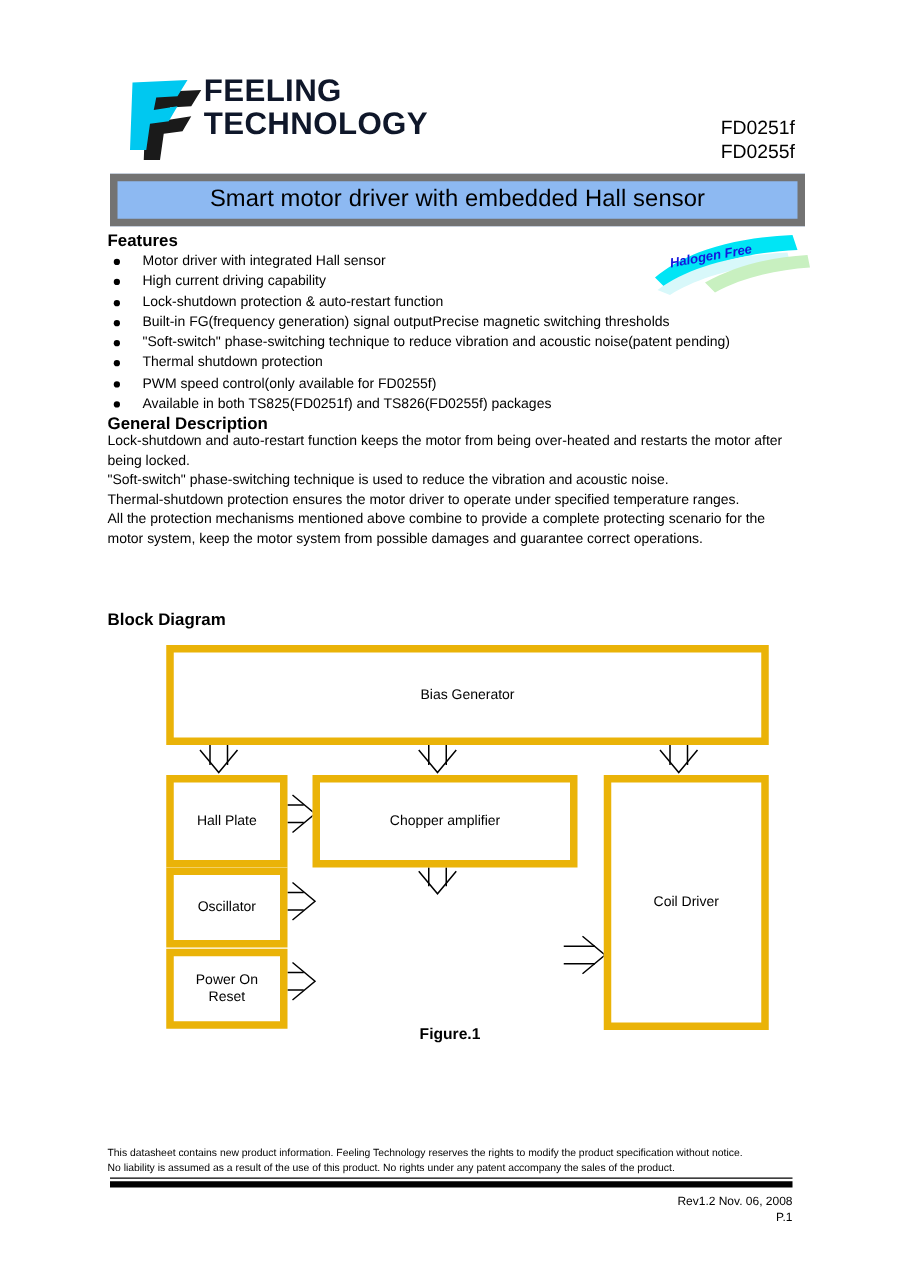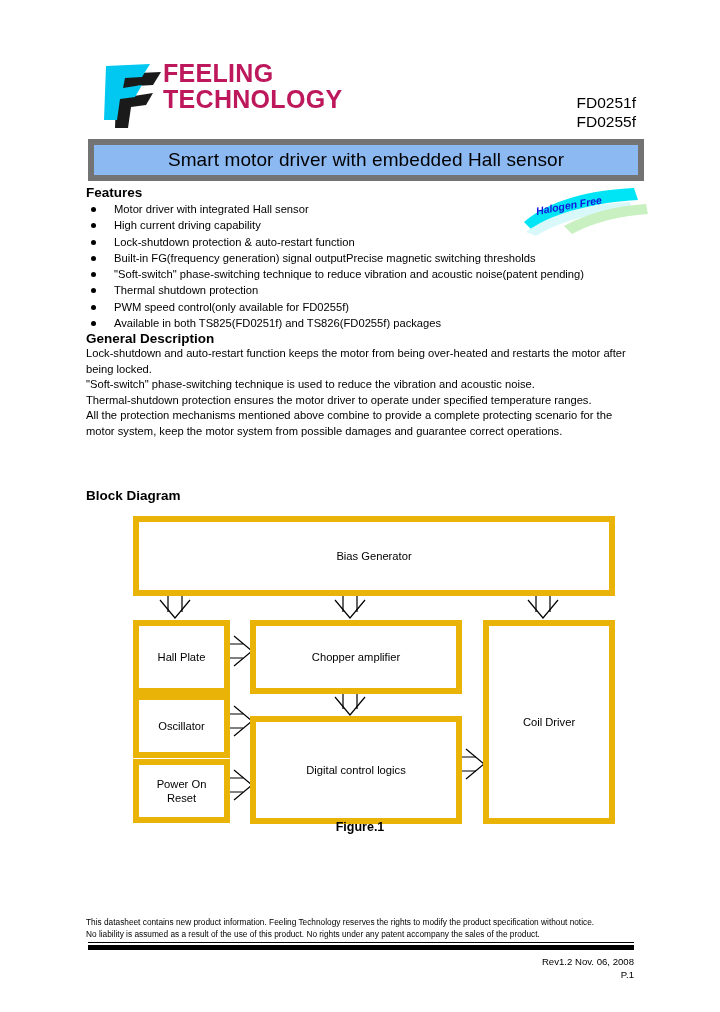--- a/index.html
+++ b/index.html
@@ -33,21 +33,21 @@
     width: 70px; height: 70px;
   }
   .logo-svg { display: block; }
 
   .brand {
     position: absolute;
     left: 75px; top: 8px;
     line-height: 1.04;
   }
   .brand-line {
-    color: #be185d;
+    color: #0f172a;
     font-weight: bold;
     font-size: 25px;
     letter-spacing: 0.3px;
     white-space: nowrap;
   }
 
   .partnos {
     position: absolute;
     right: 0px; top: 42px;
     text-align: right;
@@ -329,23 +329,20 @@
   </div>
   <div class="blk" id="blk-por">
     <span>
       <span>Power On</span><br>
       <span>Reset</span>
     </span>
   </div>
   <div class="blk" id="blk-chopper">
     <span>Chopper amplifier</span>
   </div>
-  <div class="blk" id="blk-digital">
-    <span>Digital control logics</span>
-  </div>
   <div class="blk" id="blk-coil">
     <span>Coil Driver</span>
   </div>
 
   <div class="fig-caption">Figure.1</div>
 
   <div class="disclaimer">
     <p>This datasheet contains new product information.  Feeling Technology reserves the rights to modify the product specification without notice.</p>
     <p>No liability is assumed as a result of the use of this product. No rights under any patent accompany the sales of the product.</p>
   </div>

